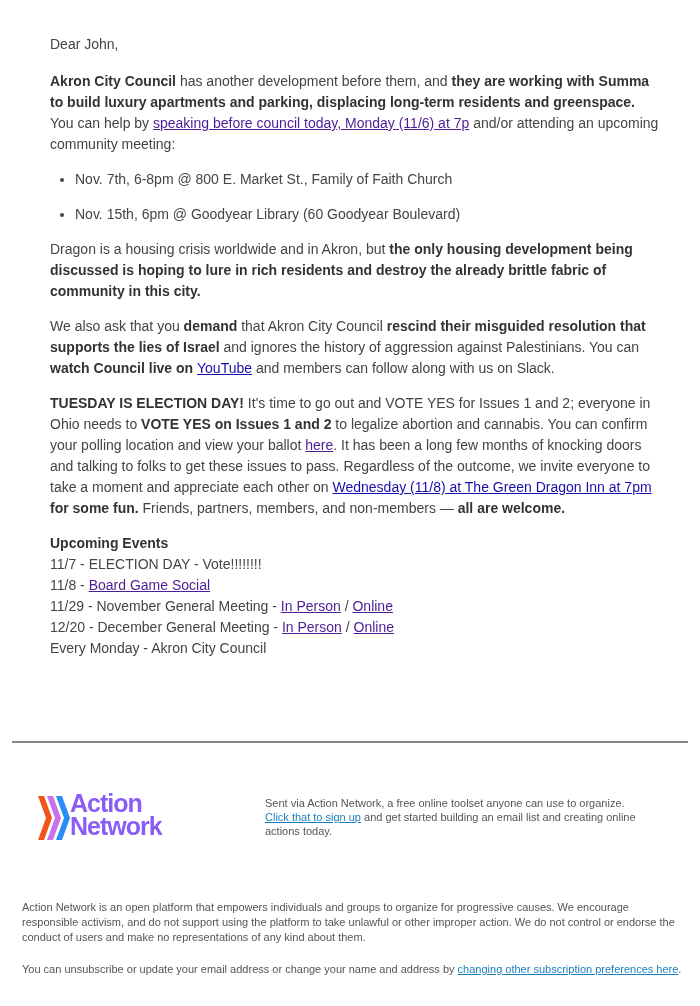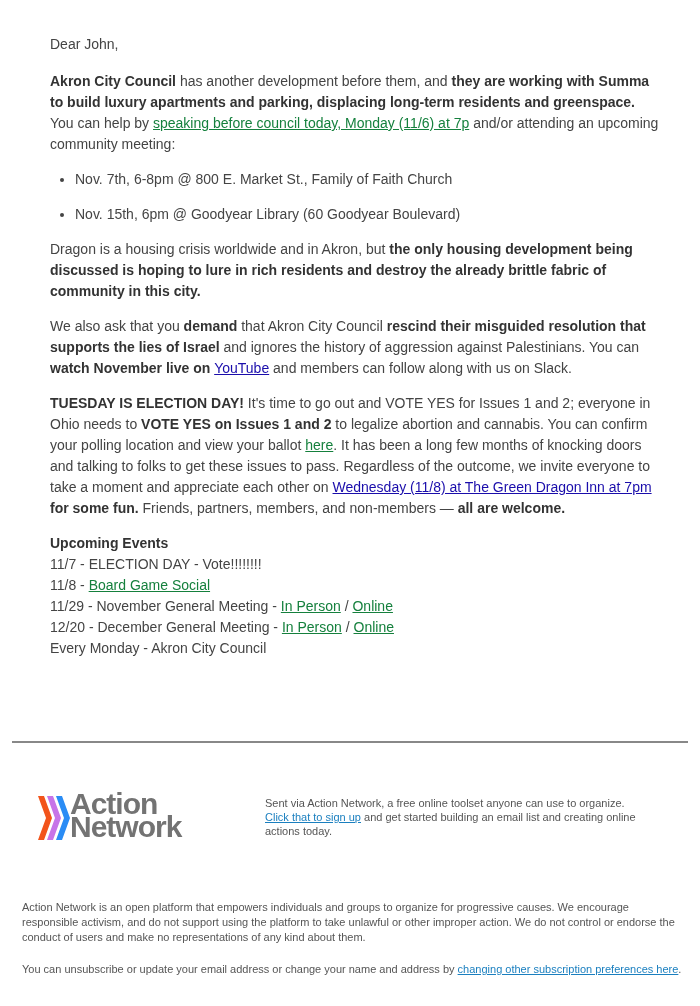--- a/index.html
+++ b/index.html
@@ -1,31 +1,31 @@
 <!DOCTYPE html>
 <html><head>
 <meta charset="utf-8">
 <style>
   html, body { margin: 0; padding: 0; background: #ffffff; }
   body { width: 700px; height: 1006px; position: relative; overflow: hidden; font-family: "Liberation Sans", sans-serif; }
   .content { position: absolute; left: 50px; top: 34px; width: 610px; color: #444444; font-size: 14px; line-height: 21px; }
   .content p { margin: 0 0 14px 0; }
   .content b { color: #333333; font-weight: bold; }
-  a.lk { color: #15803d; }
+  a.lk { color: #4c1d95; }
   a.lkb { color: #1a0dab; text-decoration: underline; font-weight: normal; }
   ul.meetings { margin: 0 0 12px 0; padding-left: 25px; }
   ul.meetings li { margin: 0 0 14px 0; }
   .greeting { margin-bottom: 16px !important; }
   .events { margin-top: 10px; }
   .events .ev-title { font-weight: bold; color: #333; }
   .events div { line-height: 21px; }
   .divider { position: absolute; left: 12px; top: 741px; width: 676px; height: 2px; background: #888888; }
   .logo { position: absolute; left: 38px; top: 794px; width: 160px; height: 48px; }
   .logo svg { position: absolute; left: 0; top: 2px; }
-  .logo-text { position: absolute; left: 32px; top: -2px; font-weight: bold; font-size: 30px; line-height: 23px; color: #737373; letter-spacing: -1px; }
+  .logo-text { position: absolute; left: 32px; top: -2px; font-weight: bold; font-size: 25px; line-height: 23px; color: #8b5cf6; letter-spacing: -1px; }
   .sent { position: absolute; left: 265px; top: 796px; width: 380px; font-size: 11px; line-height: 14px; color: #555; }
   a.flk { color: #1a7fbf; text-decoration: underline; }
   .disclaimer { position: absolute; left: 22px; top: 900px; width: 660px; font-size: 11px; line-height: 15px; color: #555; }
   .unsub { position: absolute; left: 22px; top: 962px; width: 670px; font-size: 11px; line-height: 15px; color: #555; }
 </style>
 </head>
 <body>
 
 <div class="content">
   <p class="greeting">Dear John,</p>
@@ -37,21 +37,21 @@
   <ul class="meetings">
     <li>Nov. 7th, 6-8pm @ 800 E. Market St., Family of Faith Church</li>
     <li>Nov. 15th, 6pm @ Goodyear Library (60 Goodyear Boulevard)</li>
   </ul>
 
   <p>
     <span>Dragon is a housing crisis worldwide and in Akron, but </span><b>the only housing development being discussed is hoping to lure in rich residents and destroy the already brittle fabric of community in this city.</b>
   </p>
 
   <p>
-    <span>We also ask that you </span><b>demand</b><span> that Akron City Council </span><b>rescind their misguided resolution that supports the lies of Israel</b><span> and ignores the history of aggression against Palestinians. You can </span><b>watch November live on </b><a class="lkb" href="#">YouTube</a><span> and members can follow along with us on Slack.</span>
+    <span>We also ask that you </span><b>demand</b><span> that Akron City Council </span><b>rescind their misguided resolution that supports the lies of Israel</b><span> and ignores the history of aggression against Palestinians. You can </span><b>watch Council live on </b><a class="lkb" href="#">YouTube</a><span> and members can follow along with us on Slack.</span>
   </p>
 
   <p>
     <b>TUESDAY IS ELECTION DAY!</b><span> It's time to go out and VOTE YES for Issues 1 and 2; everyone in Ohio needs to </span><b>VOTE YES on Issues 1 and 2</b><span> to legalize abortion and cannabis. You can confirm your polling location and view your ballot </span><a class="lk" href="#">here</a><span>. It has been a long few months of knocking doors and talking to folks to get these issues to pass. Regardless of the outcome, we invite everyone to take a moment and appreciate each other on </span><a class="lkb" href="#">Wednesday (11/8) at The Green Dragon Inn at 7pm</a><b> for some fun.</b><span> Friends, partners, members, and non-members — </span><b>all are welcome.</b>
   </p>
 
   <div class="events">
     <div class="ev-title">Upcoming Events</div>
     <div>11/7 - ELECTION DAY - Vote!!!!!!!!</div>
     <div><span>11/8 - </span><a class="lk" href="#">Board Game Social</a></div>

